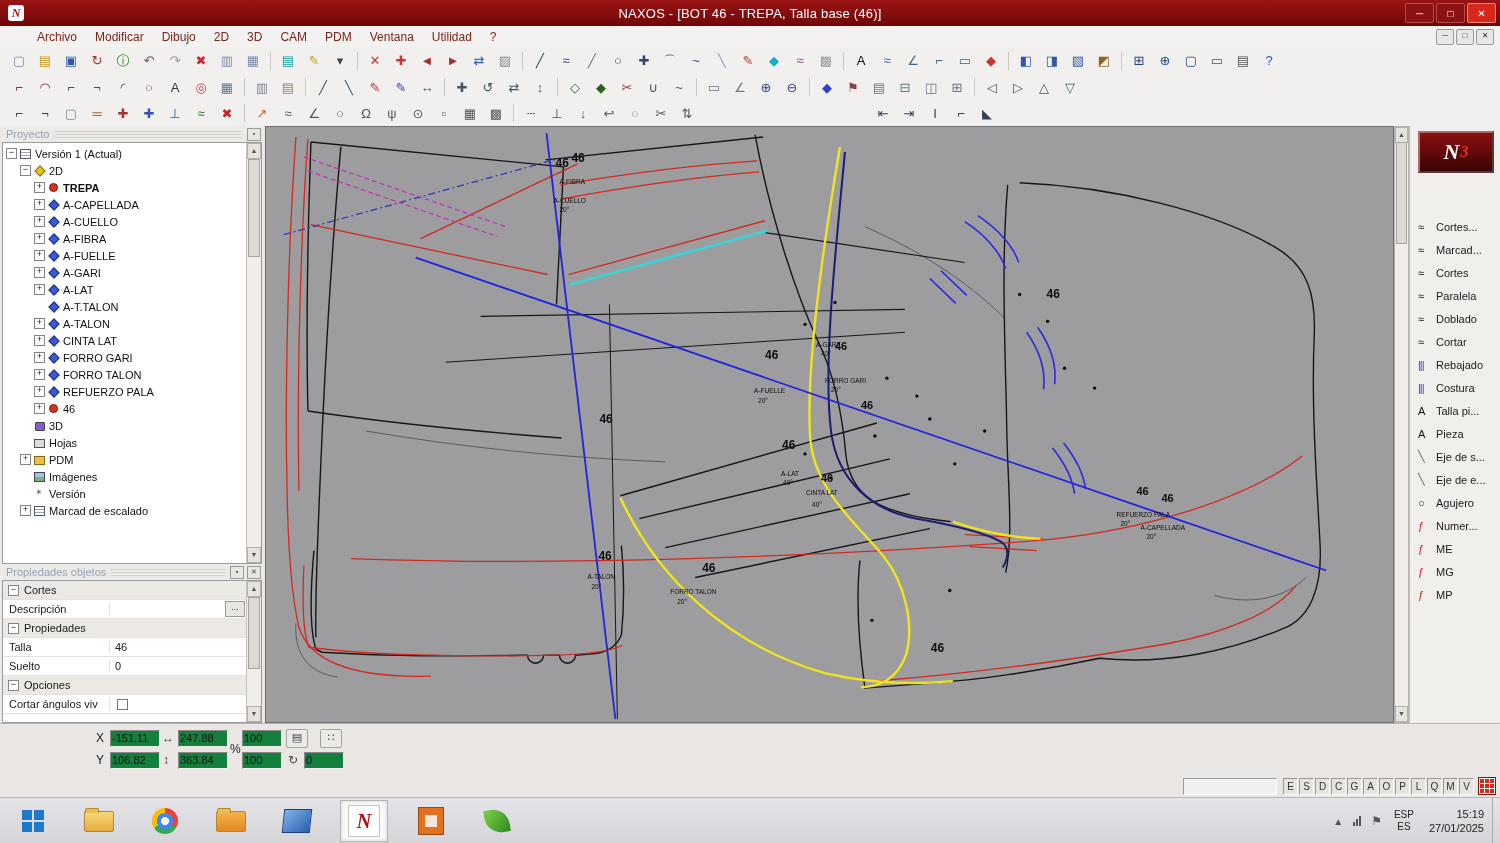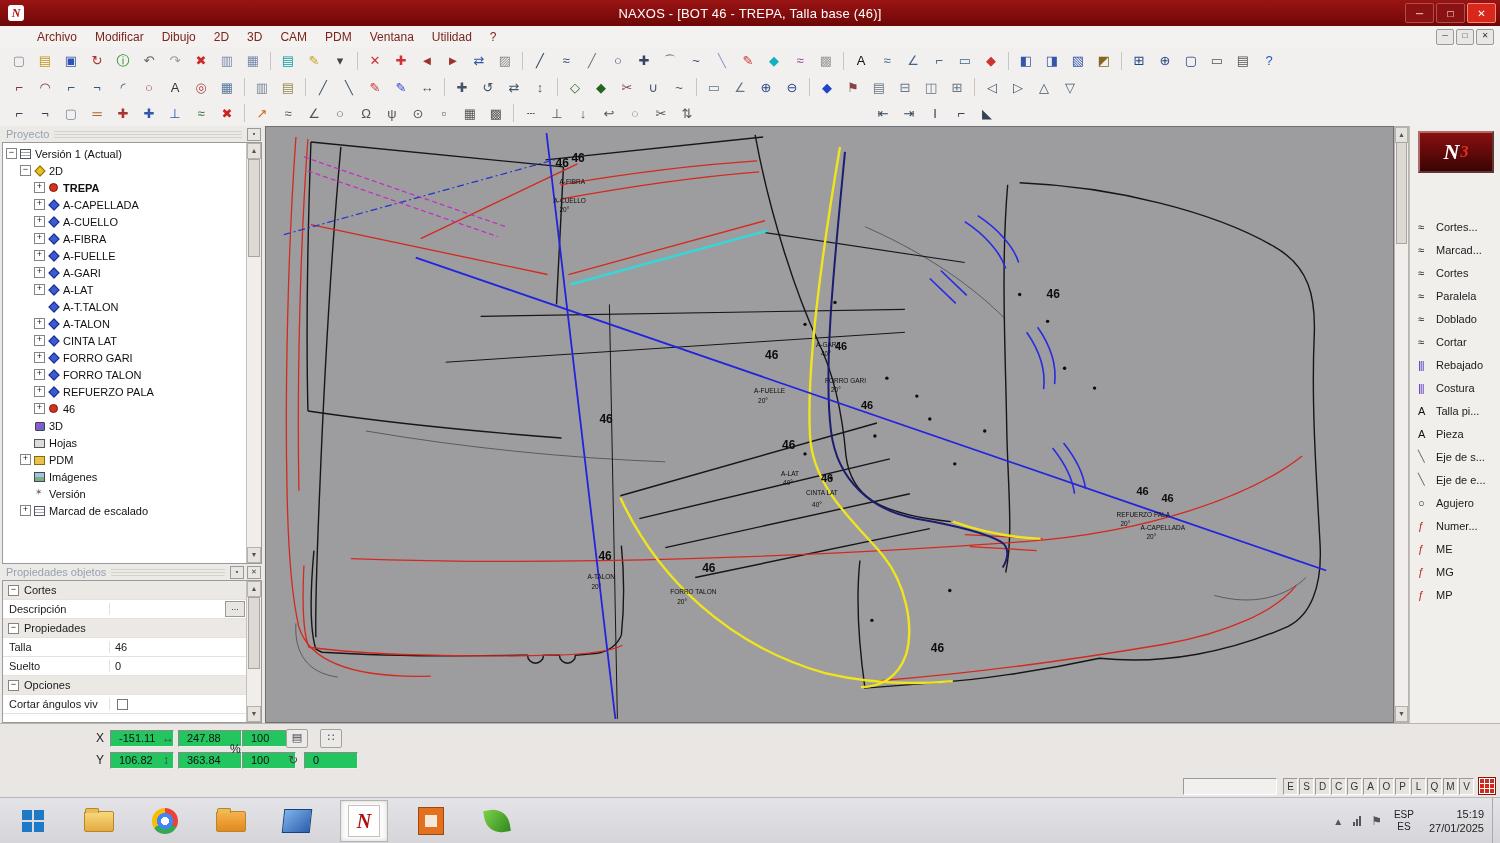--- a/index.html
+++ b/index.html
@@ -77,22 +77,22 @@
   .nx-logo{margin:5px 6px 0 8px;height:38px;background:linear-gradient(#8a0f0f,#3a0404);border:2px outset #b06a6a;
            display:flex;align-items:center;justify-content:center;color:#fff;font-family:"Liberation Serif",serif;
            font-style:italic;font-weight:bold;font-size:22px}
   .nx-logo .l3{color:#e03020;font-size:16px;margin-left:1px}
   .rt-list{margin-top:42px}
   .rt-item{display:flex;align-items:center;height:23px;padding-left:8px;font-size:11px;color:#1a1a1a;white-space:nowrap;overflow:hidden}
   .rt-ic{width:18px;flex:none;font-size:11px;letter-spacing:-1px}
   
   .coordbar{position:absolute;left:0;top:723px;right:0;height:52px;background:#e9e6e3;border-top:1px solid #b8b4b0}
   .clabel{position:absolute;font-size:12px;color:#222}
-  .cfield{position:absolute;background:#22c55e;border:1px solid;border-color:#8a8a8a #eee #eee #8a8a8a;height:15px;
-          font-size:11px;padding:0 8px;line-height:15px;color:#111}
+  .cfield{position:absolute;background:#15803d;border:1px solid;border-color:#8a8a8a #eee #eee #8a8a8a;height:15px;
+          font-size:11px;padding:0 1px;line-height:15px;color:#111}
   .cico{position:absolute;font-size:12px;color:#444}
   .cbtn{position:absolute;width:20px;height:17px;border:1px solid #a5a19c;background:#eceae6;font-size:11px;
         line-height:15px;text-align:center;color:#445;border-radius:2px}
   
   .letters-strip{position:absolute;left:0;top:775px;right:0;height:22px;background:#e9e6e3;display:flex;align-items:center;justify-content:flex-end;padding-right:4px}
   .msgbox{width:92px;height:15px;background:#f2f0ee;border:1px solid;border-color:#9a9a9a #fff #fff #9a9a9a;margin-right:6px}
   .letter-box{width:13px;height:15px;border:1px solid;border-color:#9a9a9a #fff #fff #9a9a9a;background:#e6e3df;
               font-size:10px;line-height:15px;text-align:center;color:#333;margin-right:1px}
   .redgrid{width:16px;height:16px;margin-left:3px;background:#d22a1a;border:1px solid #8a1408;
            background-image:linear-gradient(#fff 1px,transparent 1px),linear-gradient(90deg,#fff 1px,transparent 1px);

